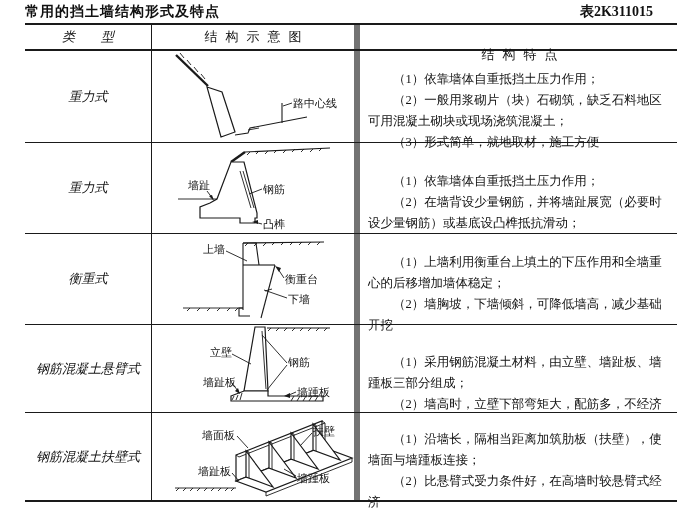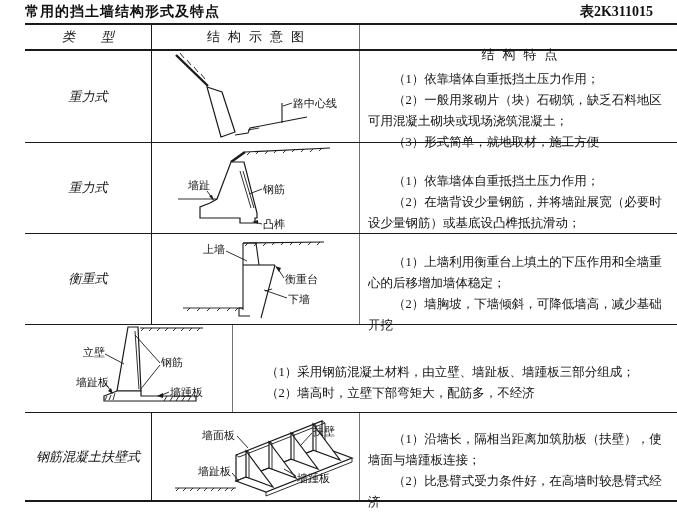--- a/index.html
+++ b/index.html
@@ -13,21 +13,21 @@
   .tbl{
     position:absolute;top:23px;left:25px;width:652px;
     border-top:2px solid #1a1a1a;box-sizing:border-box;
   }
   .trow{display:flex;box-sizing:border-box;border-bottom:1px solid #1a1a1a;}
   .trow.hdr{height:26px;border-bottom:2px solid #1a1a1a;}
   .trow:last-child{border-bottom:2px solid #1a1a1a;}
   .c1,.c2,.c3{box-sizing:border-box;}
   .c1{width:127px;border-right:1px solid #1a1a1a;display:flex;align-items:center;justify-content:center;
       text-align:center;font-size:13px;padding:0 2px;font-style:italic;}
-  .c2{width:208px;border-right:1px solid #737373;overflow:hidden;}
+  .c2{width:208px;border-right:6px solid #737373;overflow:hidden;}
   .c3{flex:1;display:flex;flex-direction:column;justify-content:center;
       font-size:12.5px;line-height:21px;padding:0 6px 0 8px;margin-top:29px;}
   .hdr .hc{display:flex;align-items:center;justify-content:center;font-size:13px;}
   .hc.c2,.hc.c3{letter-spacing:8px;text-indent:8px;}
   .feat{text-indent:2em;word-break:break-all;}
   svg{display:block;}
   .ln{stroke:#1a1a1a;stroke-width:1.1;fill:none;}
   .lnthin{stroke:#1a1a1a;stroke-width:0.9;fill:none;}
   .lnthick{stroke:#1a1a1a;stroke-width:2.4;fill:none;}
   .shape{fill:#ffffff;stroke:#1a1a1a;stroke-width:1.2;}
@@ -122,20 +122,21 @@
           <path class="lnthin" d="M135,64 L112,56"></path>
         </svg>
       </div>
       <div class="c3">
         <div class="feat">（1）上墙利用衡重台上填土的下压作用和全墙重心的后移增加墙体稳定；</div>
         <div class="feat">（2）墙胸坡，下墙倾斜，可降低墙高，减少基础开挖</div>
       </div>
     </div>
 
     <div class="trow" style="height:88px">
+      <div class="c1">钢筋混凝土悬臂式</div>
       <div class="c2">
         <svg width="208" height="88" viewBox="0 0 208 88">
           <path class="ln" d="M115,3 L178,3"></path>
           <path class="lnthin" d="M119,3 L116,6 M127,3 L124,6 M135,3 L132,6 M143,3 L140,6 M151,3 L148,6 M159,3 L156,6 M167,3 L164,6 M175,3 L172,6"></path>
           <polygon class="shape" points="103,2 113,2 116,66 92,66"></polygon>
           <path class="lnthin" d="M110,6 L114,64"></path>
           <polygon class="shape" points="79,71 92,66 116,66 116,71 171,71 171,76 79,76"></polygon>
           <path class="lnthin" d="M82,71 L80,75 M86,70 L84,75 M90,68 L88,75"></path>
           <path class="lnthin" d="M142,71 L139,76 M148,71 L145,76 M154,71 L151,76 M160,71 L157,76 M166,71 L163,76"></path>
           <text class="dlabel" x="58" y="31">立壁</text>

